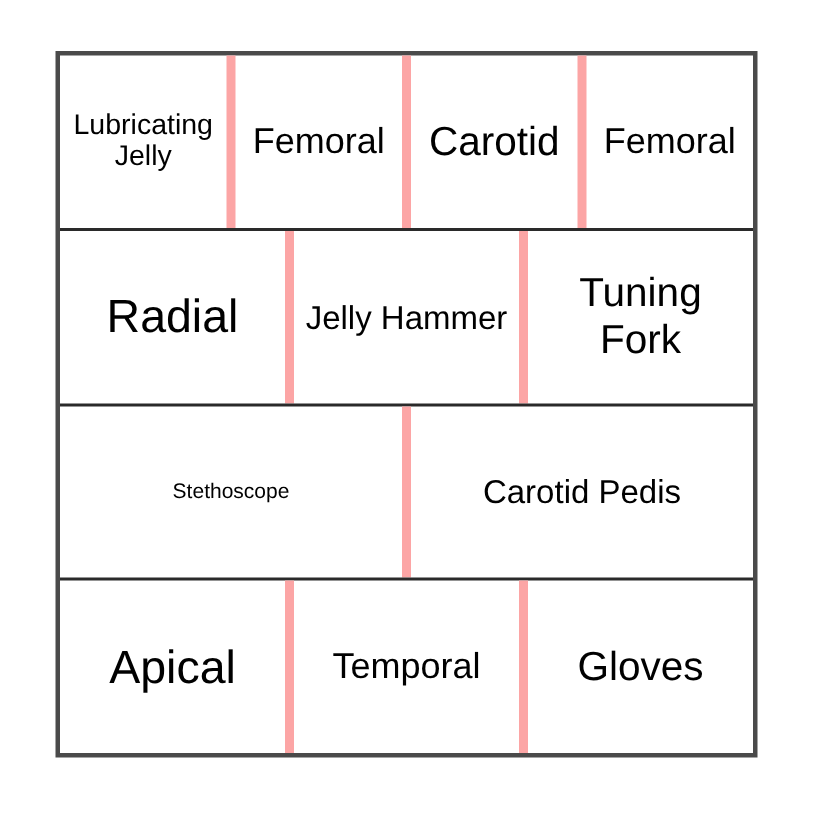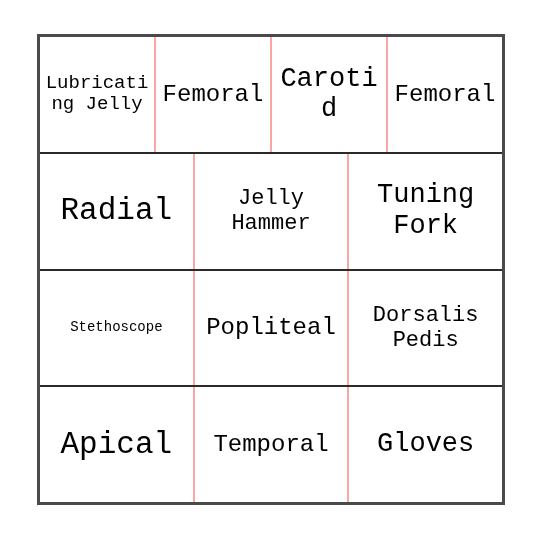--- a/index.html
+++ b/index.html
@@ -42,24 +42,23 @@
     min-width: 0;
     display: flex;
     align-items: center;
     justify-content: center;
     text-align: center;
     color: #000000;
     line-height: 1.14;
     padding: 2px 4px;
     box-sizing: border-box;
     word-break: break-word;
-    font-family: Liberation Mono, monospace;
   }
   .bingo-cell + .bingo-cell {
-    border-left: 2px solid #fca5a5;
+    border-left: 6px solid #fca5a5;
   }
 
   
   .fs-xl   { font-size: 31px; }
   .fs-lg   { font-size: 27px; }
   .fs-md   { font-size: 24px; }
   .fs-sm   { font-size: 22px; }
   .fs-xs   { font-size: 19px; }
   .fs-xxs  { font-size: 14px; }
 </style>
@@ -76,22 +75,21 @@
   </div>
 
   <div class="bingo-row">
     <div class="bingo-cell fs-xl">Radial</div>
     <div class="bingo-cell fs-sm">Jelly Hammer</div>
     <div class="bingo-cell fs-lg">Tuning Fork</div>
   </div>
 
   <div class="bingo-row">
     <div class="bingo-cell fs-xxs">Stethoscope</div>
-    <div class="bingo-cell fs-md">Popliteal</div>
-    <div class="bingo-cell fs-sm">Dorsalis Pedis</div>
+    <div class="bingo-cell fs-sm">Carotid Pedis</div>
   </div>
 
   <div class="bingo-row">
     <div class="bingo-cell fs-xl">Apical</div>
     <div class="bingo-cell fs-md">Temporal</div>
     <div class="bingo-cell fs-lg">Gloves</div>
   </div>
 
 </div>
 

